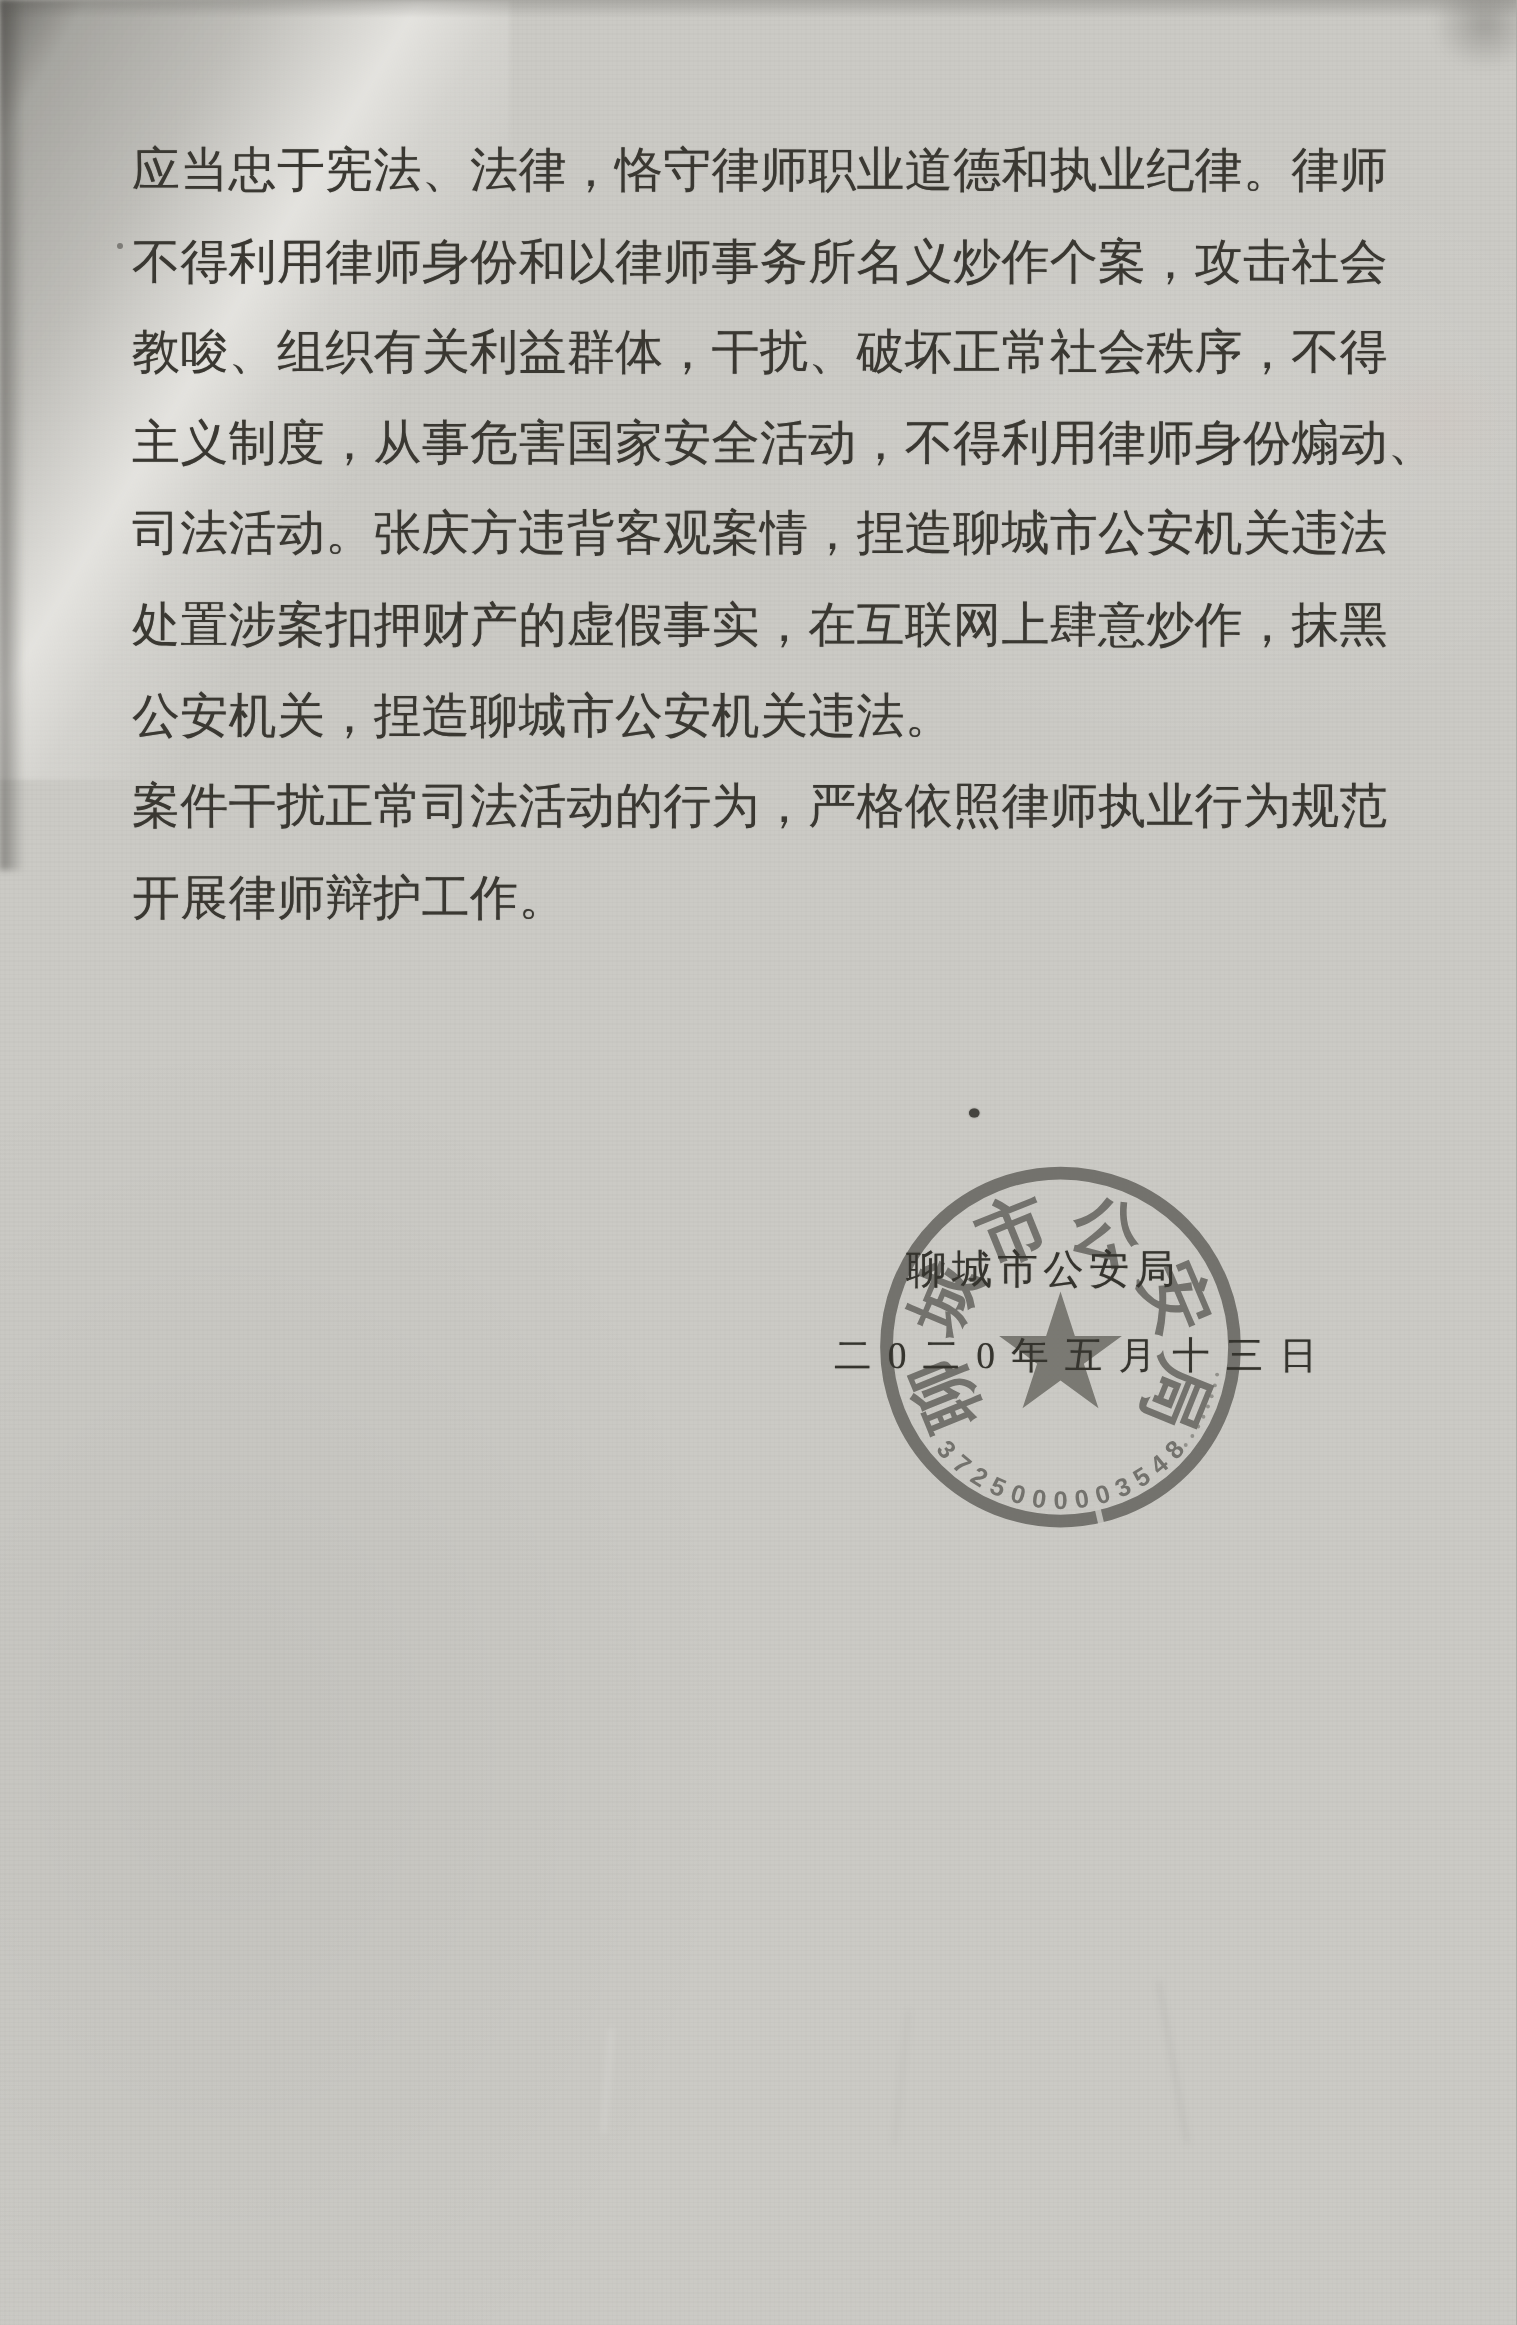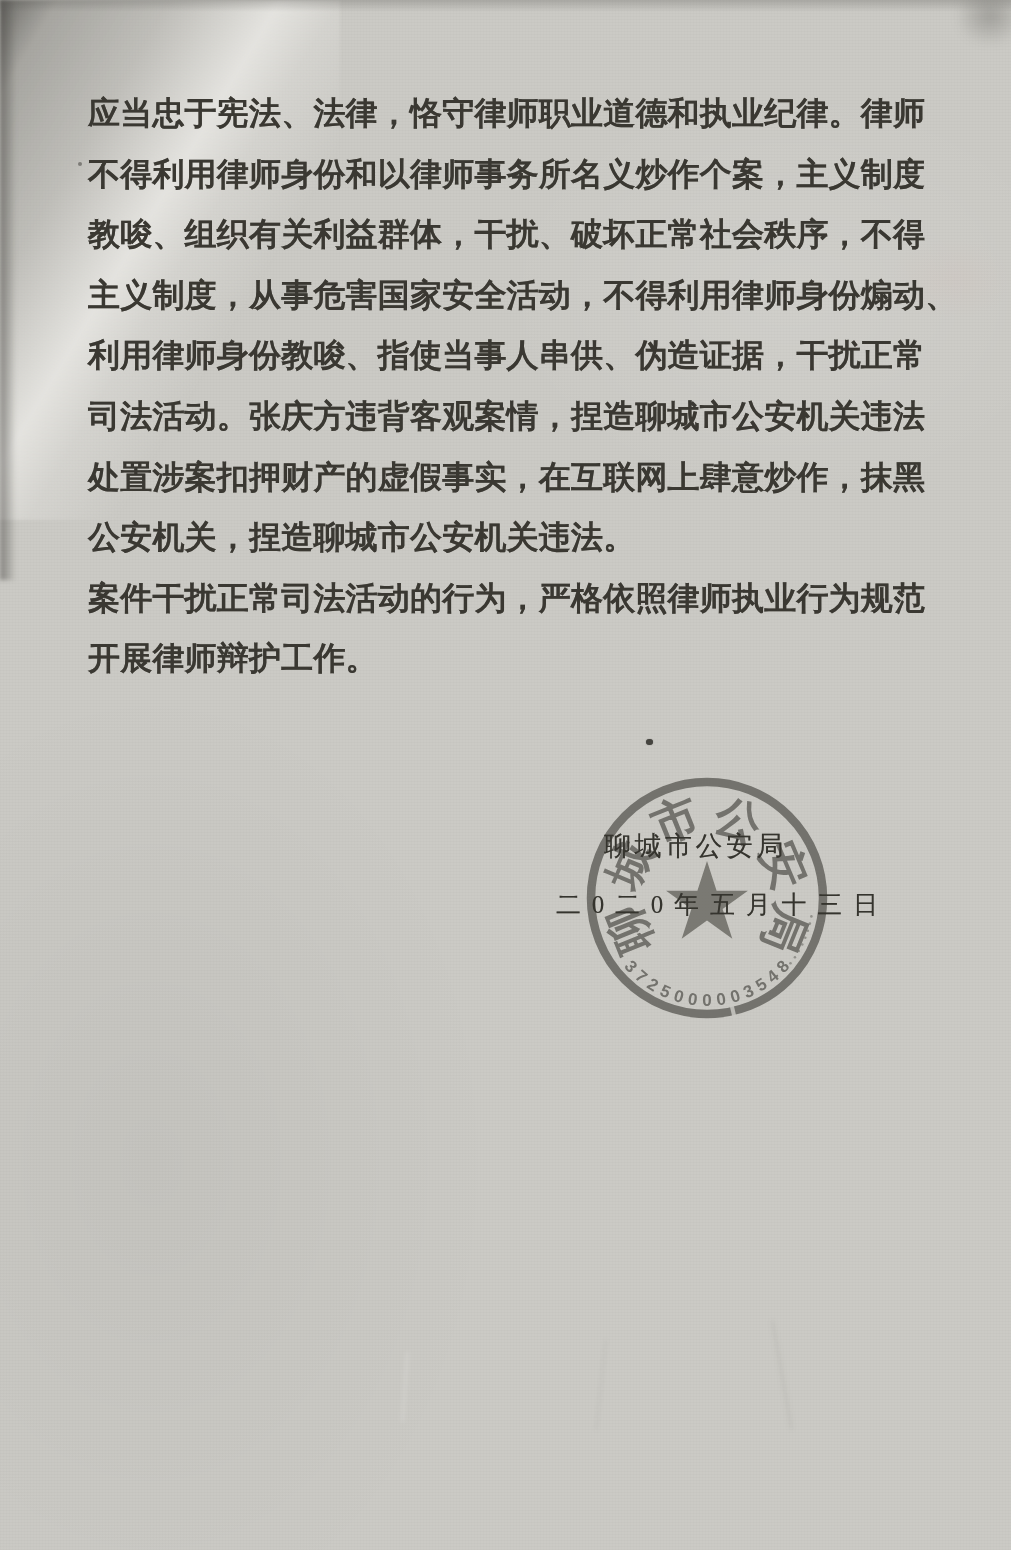--- a/index.html
+++ b/index.html
@@ -48,21 +48,20 @@
   }
   .crease{position:absolute;pointer-events:none;background:rgba(112,111,106,.16);filter:blur(2px);}
   .crease.c1{left:781px;top:1320px;width:2px;height:110px;transform:rotate(-10deg);}
   .crease.c2{left:404px;top:1352px;width:2px;height:70px;transform:rotate(4deg);background:rgba(255,255,255,.22);}
   .crease.c3{left:600px;top:1340px;width:2px;height:90px;transform:rotate(6deg);background:rgba(112,111,106,.10);}
 
   
   .body-text{
     position:absolute;left:88px;top:83px;
     color:#3a3832;
-    font-weight:bold;
   }
   .body-text .line{
     height:60.6px;line-height:60.6px;
     font-size:32px;letter-spacing:.2px;
     white-space:nowrap;
     text-shadow:0 0 .6px rgba(58,56,50,.55);
   }
   .body-text .line.indent{padding-left:65px;}
 
   .ink-dot{
@@ -111,24 +110,23 @@
 <div class="page">
 
   <div class="texture"></div>
   <div class="fold-tl"></div>
   <div class="edge-left"></div>
   <div class="top-edge"></div>
   <div class="corner-tr"></div>
 
   <div class="body-text">
     <div class="line">应当忠于宪法、法律，恪守律师职业道德和执业纪律。律师</div>
-    <div class="line">不得利用律师身份和以律师事务所名义炒作个案，主义制度</div>
+    <div class="line">不得利用律师身份和以律师事务所名义炒作个案，攻击社会</div>
     <div class="line">教唆、组织有关利益群体，干扰、破坏正常社会秩序，不得</div>
     <div class="line">主义制度，从事危害国家安全活动，不得利用律师身份煽动、</div>
-    <div class="line">利用律师身份教唆、指使当事人串供、伪造证据，干扰正常</div>
     <div class="line">司法活动。张庆方违背客观案情，捏造聊城市公安机关违法</div>
     <div class="line">处置涉案扣押财产的虚假事实，在互联网上肆意炒作，抹黑</div>
     <div class="line">公安机关，捏造聊城市公安机关违法。</div>
     <div class="line">案件干扰正常司法活动的行为，严格依照律师执业行为规范</div>
     <div class="line">开展律师辩护工作。</div>
   </div>
 
   <div class="ink-dot"></div>
   <div class="ink-speck"></div>
 

